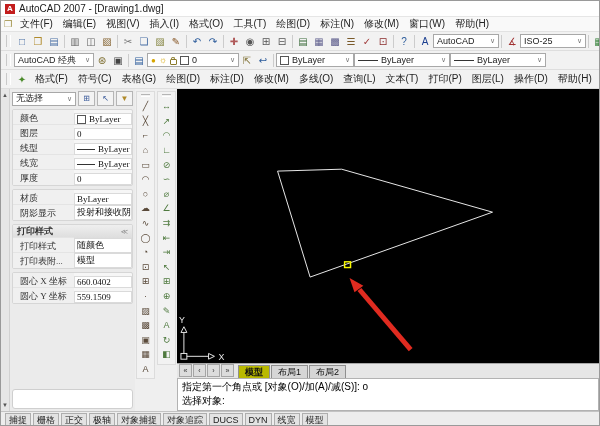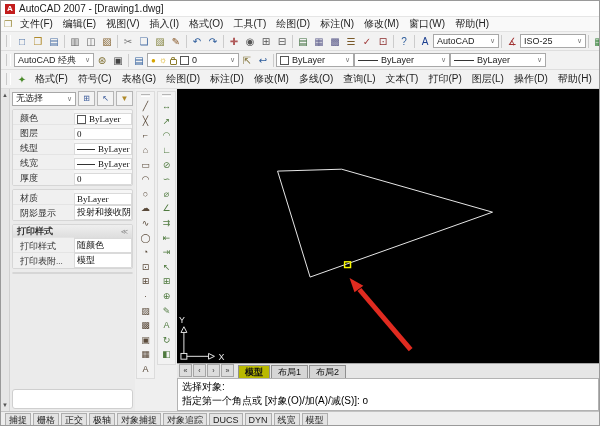--- a/index.html
+++ b/index.html
@@ -269,20 +269,32 @@
               </span>
             </div>
             <div class="pal-row">
               <span class="pal-label">打印表附...</span>
               <span class="pal-value">
                 <span>模型</span>
               </span>
             </div>
           </div>
           <div class="pal-section">
+            <div class="pal-row">
+              <span class="pal-label">圆心 X 坐标</span>
+              <span class="pal-value">
+                <span>660.0402</span>
+              </span>
+            </div>
+            <div class="pal-row">
+              <span class="pal-label">圆心 Y 坐标</span>
+              <span class="pal-value">
+                <span>559.1509</span>
+              </span>
+            </div>
           </div>
         </div>
       <div class="pal-bottom"></div>
     </div>
 
     <div class="canvas-col" style="flex:1;display:flex;flex-direction:row;min-width:0;">
       <div class="vtools">
         <div class="vtcol">
           <span class="vt-grip"></span>
           <span id="draw-col" style="display:flex;flex-direction:column;align-items:center;">
@@ -357,22 +369,22 @@
               <span class="tabnav">›</span>
               <span class="tabnav">»</span>
             </span>
           <span id="tabs-box" style="display:flex;gap:1px;margin-left:3px;">
               <span class="tab active">模型</span>
               <span class="tab">布局1</span>
               <span class="tab">布局2</span>
             </span>
         </div>
         <div class="cmdline">
+          <div class="cmd-text">指定第一个角点或 [对象(O)/加(A)/减(S)]: o</div>
           <div class="cmd-text">选择对象:</div>
-          <div class="cmd-text">指定第一个角点或 [对象(O)/加(A)/减(S)]: o</div>
         </div>
       </div>
     </div>
   </div>
 
   <div class="statusbar">
     <span id="status-btns" style="display:flex;gap:2px;">
         <span class="status-btn">捕捉</span>
         <span class="status-btn">栅格</span>
         <span class="status-btn">正交</span>

